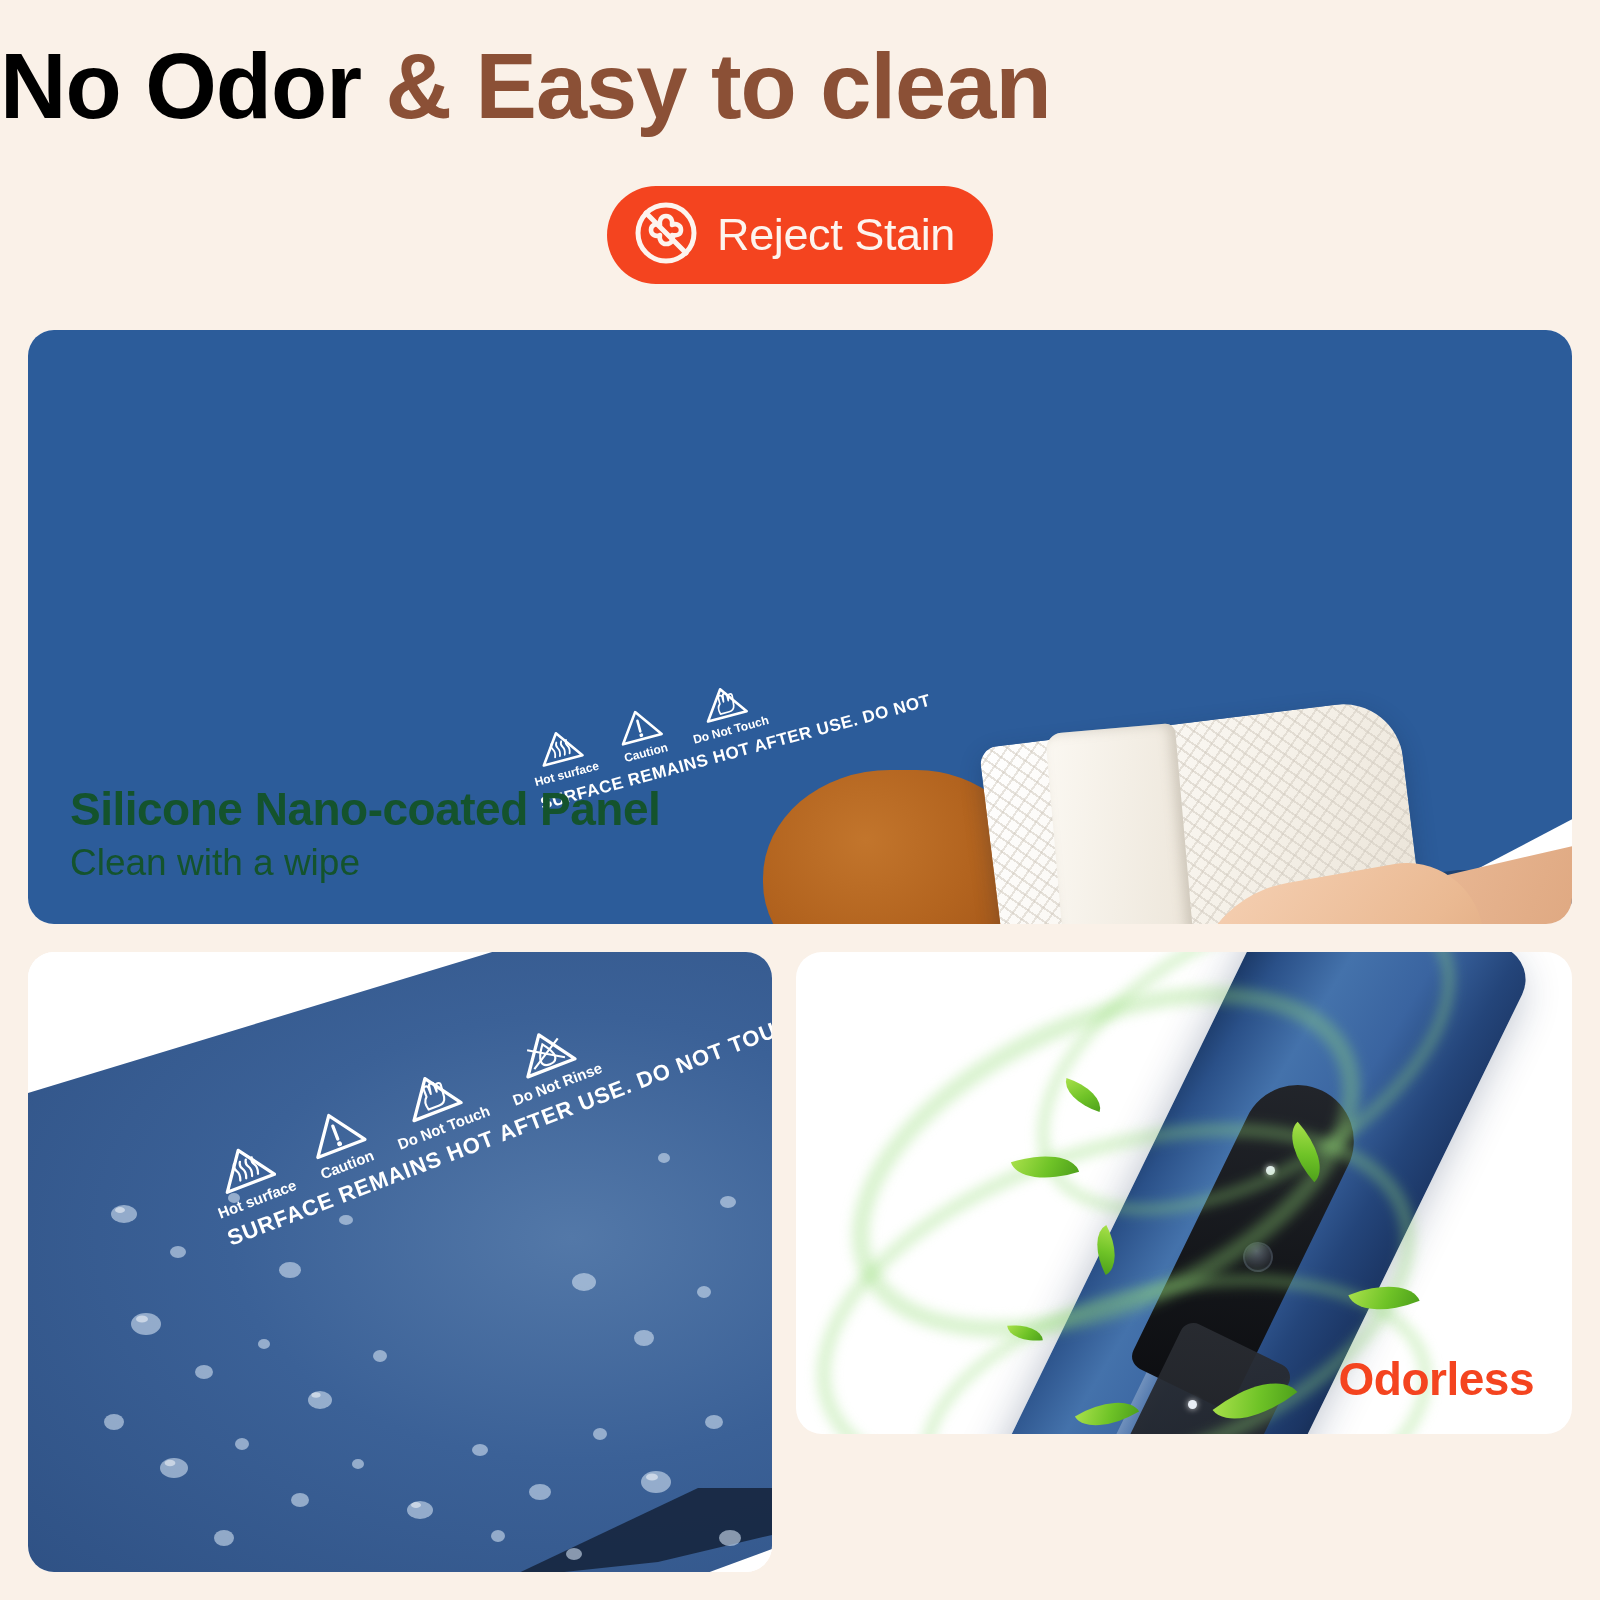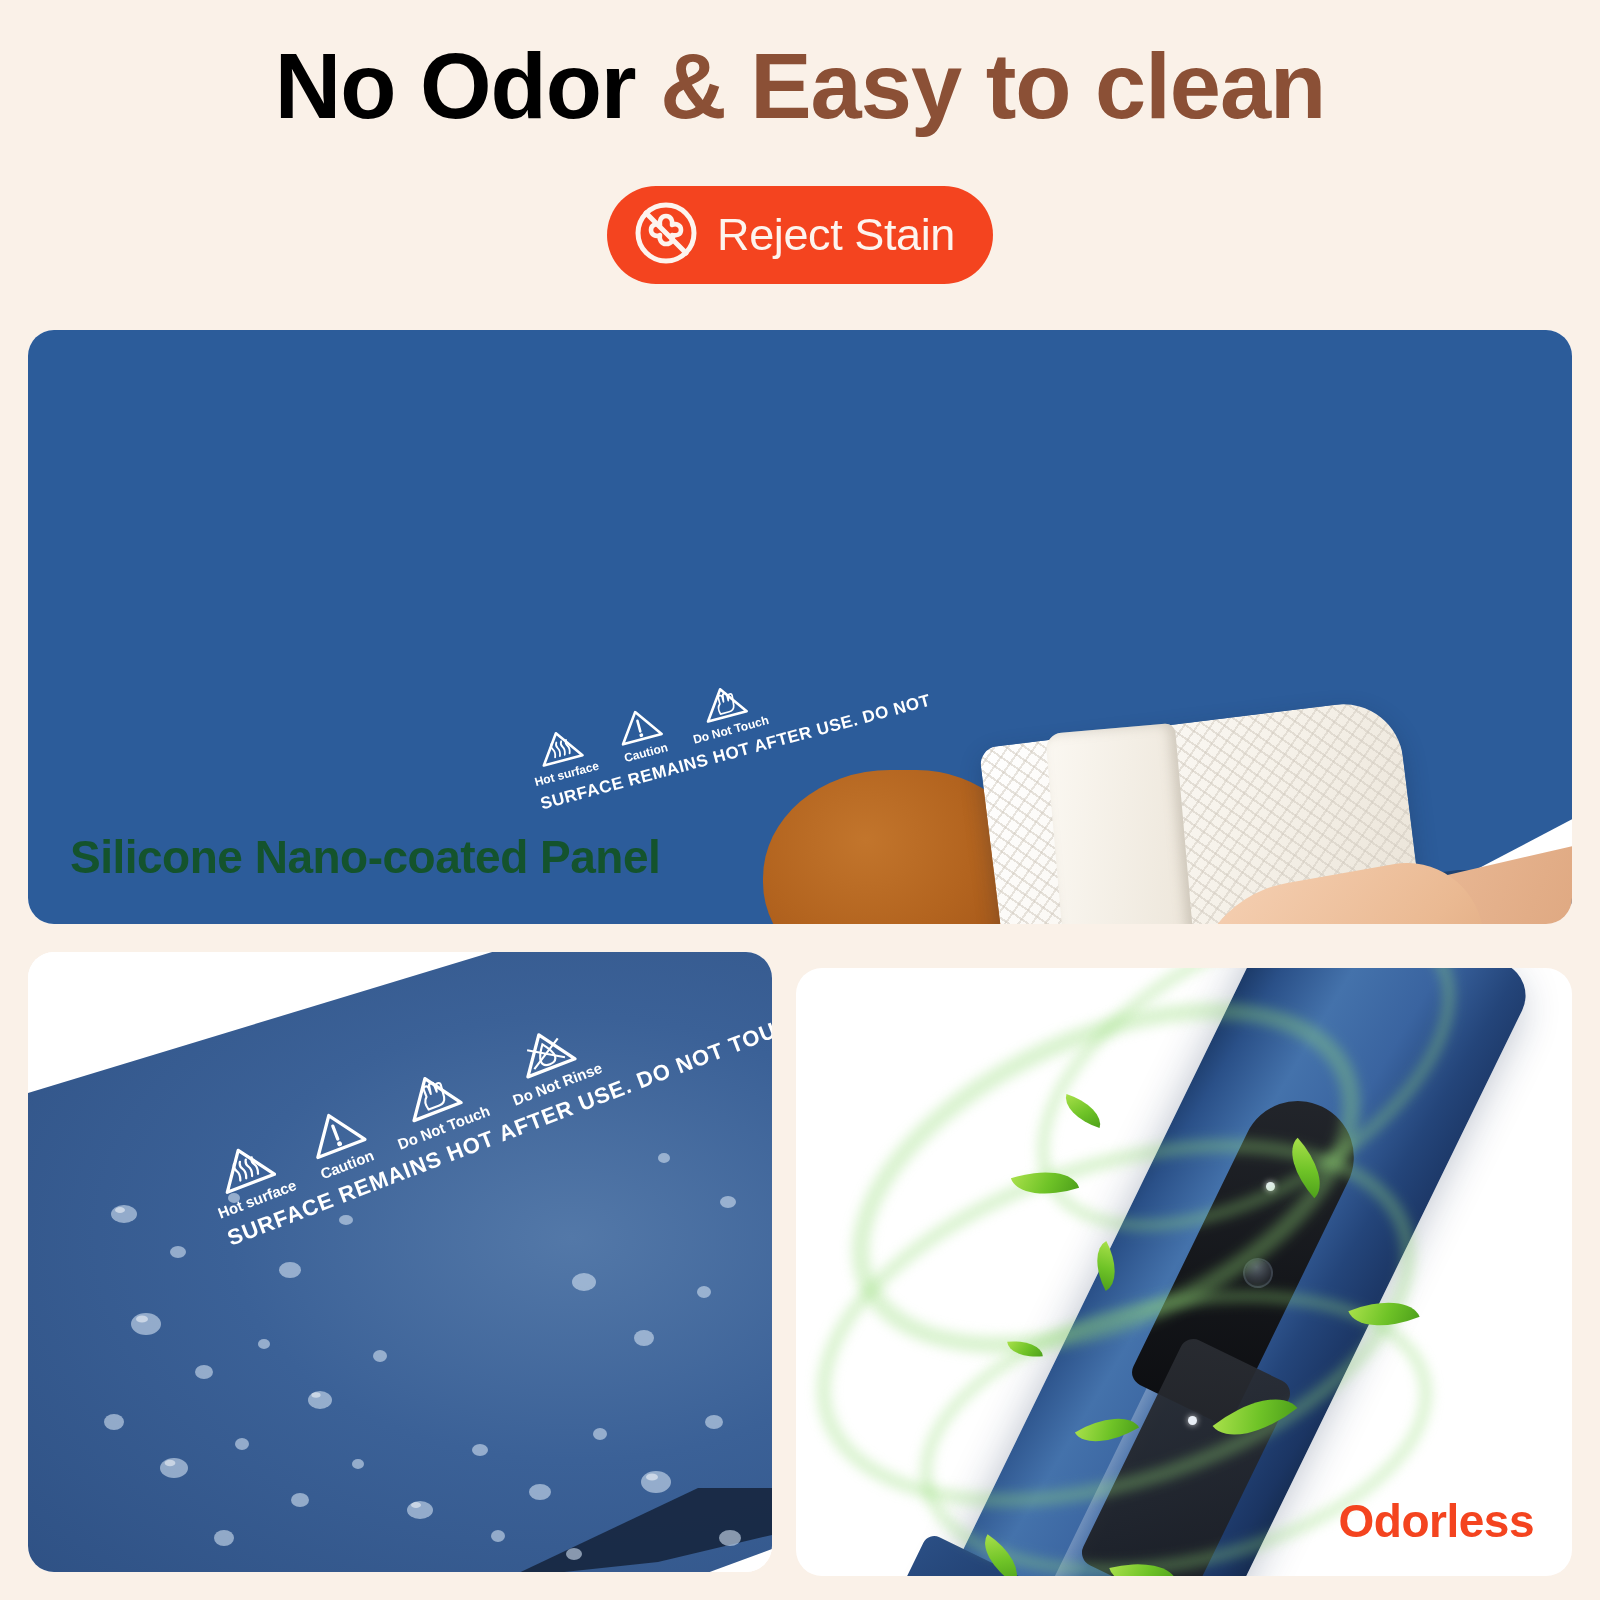--- a/index.html
+++ b/index.html
@@ -15,21 +15,21 @@
     font-family: "Liberation Sans", sans-serif;
     position: relative;
   }
 
   
   .headline {
     position: absolute;
     top: 36px;
     left: 0;
     width: 1600px;
-    text-align: center;
+    text-align: left;
     font-size: 92px;
     font-weight: bold;
     letter-spacing: -1px;
     white-space: nowrap;
     line-height: 1.1;
   }
   .hl-brown  { color: #8b5036; }
 
   
   .badge-row {
@@ -225,23 +225,22 @@
     left: 36px; bottom: 28px;
     color: #ffffff;
     font-size: 46px; font-weight: bold;
     letter-spacing: -.5px; white-space: nowrap;
     text-shadow: 0 2px 10px rgba(15,35,65,.45);
   }
 
   
   #panel-odor {
     left: 796px; top: 952px;
-    width: 776px; height: 608px;
+    width: 776px; height: 482px;
     background: #ffffff;
-    margin-top: 16px;
   }
   .device {
     position: absolute;
     left: 300px; top: -90px;
     width: 266px; height: 860px;
     background: linear-gradient(95deg,
       #17335e 0%, #2a5088 12%, #4472ab 30%, #3a64a0 52%,
       #24457a 72%, #1b3563 88%, #122644 100%);
     border-radius: 34px;
     transform: rotate(26deg);
@@ -378,20 +377,21 @@
   <div class="stain"></div>
   <div class="towel"></div>
   <div class="towel-fold"></div>
 
   <div class="arm"></div>
   <div class="hand"></div>
   <div class="thumb"></div>
 
   <div class="wipe-caption">
     <div class="wipe-title">Silicone Nano-coated Panel</div>
+    <div class="wipe-sub">Clean with a wipe</div>
   </div>
 </div>
 
 <div class="panel" id="panel-water">
   <div class="water-white"></div>
   <div class="water-mat"></div>
   <div class="water-mat-edge"></div>
 
   <div class="droplets">
     <svg width="744" height="620" viewBox="0 0 744 620">

